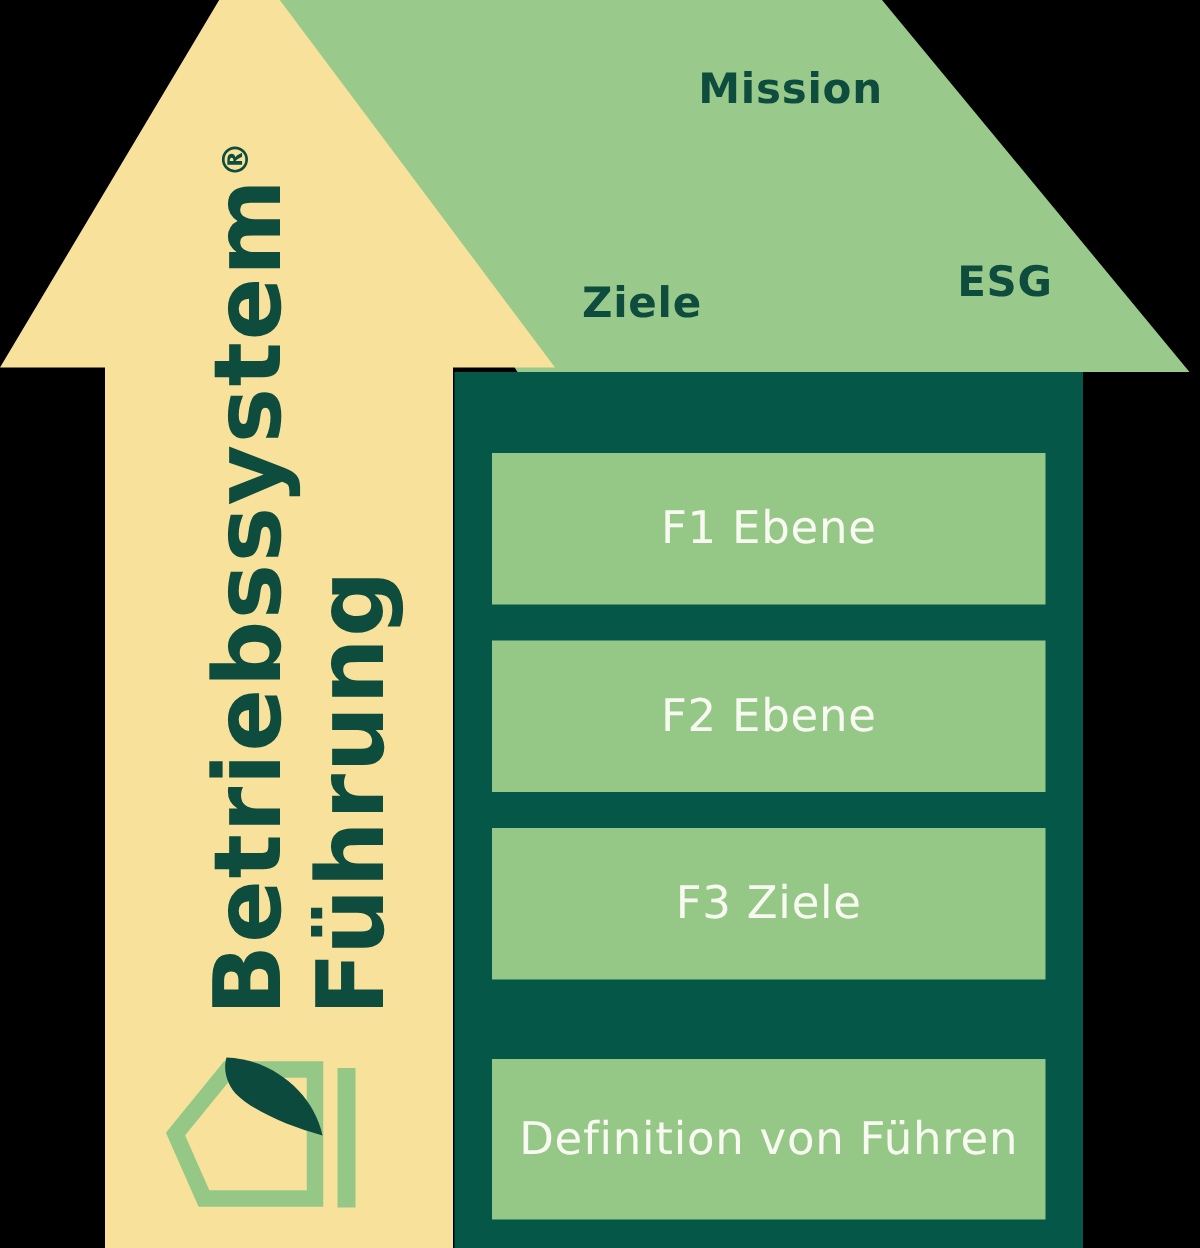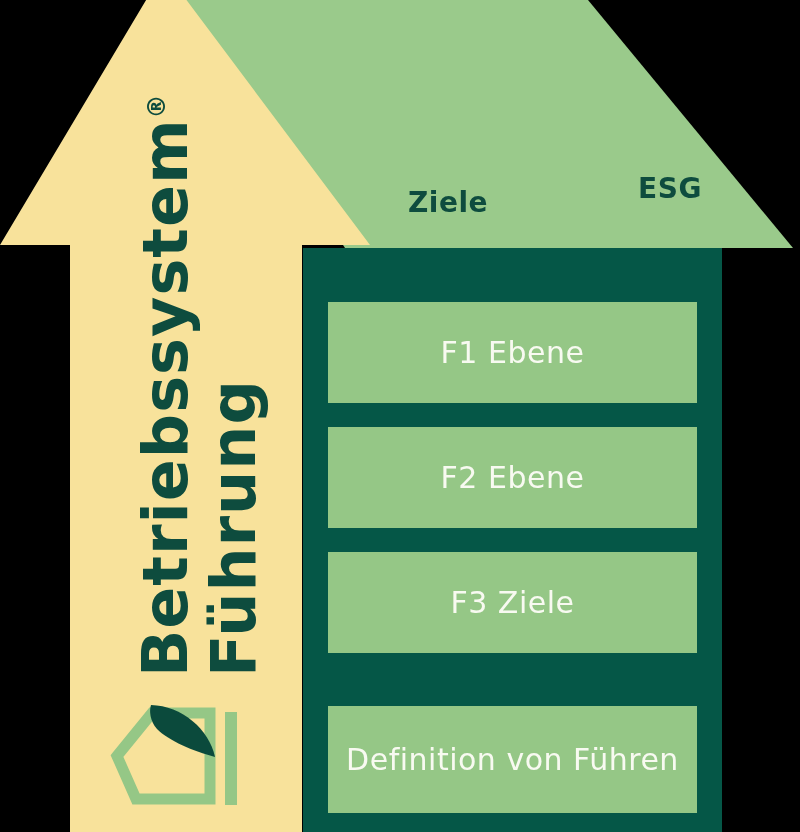--- a/index.html
+++ b/index.html
@@ -62,21 +62,22 @@
       <span>F2 Ebene</span>
     </div>
     <div class="level" style="top:304px">
       <span>F3 Ziele</span>
     </div>
     <div class="level" style="top:458px;height:107px">
       <span>Definition von Führen</span>
     </div>
   </div>
 
-  <span class="roof-label" style="left:448px;top:202px">Ziele</span>
+  <span class="roof-label" style="left:527px;top:59px">Mission</span>
+  <span class="roof-label" style="left:428px;top:202px">Ziele</span>
   <span class="roof-label" style="left:670px;top:188px">ESG</span>
 
   <div class="vertical-title">
     <div><span>Betriebssystem</span><span class="reg">®</span></div>
     <div>Führung</div>
   </div>
 
 </div>
 
 </body></html>

